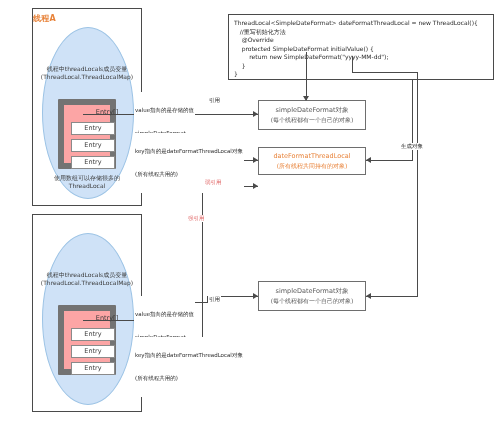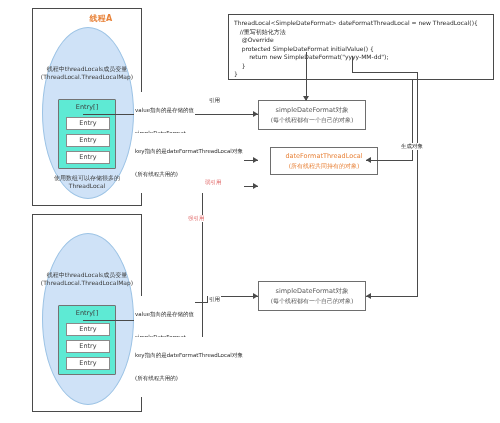--- a/index.html
+++ b/index.html
@@ -21,23 +21,23 @@
 
   
   .thread-panel {
     border: 1px solid #4a4a4a;
     background: #ffffff;
     box-sizing: border-box;
   }
   .thread-title {
     position: absolute;
     top: 4px;
-    left: 14px;
+    left: 0;
     width: 100%;
-    text-align: center;
+    text-align: left;
     color: #e8833a;
     font-size: 8px;
     font-weight: bold;
     letter-spacing: 0.2px;
   }
   .thread-ellipse {
     position: absolute;
     background: #cfe2f7;
     border: 1px solid #9cc3e5;
     border-radius: 50%;
@@ -47,24 +47,25 @@
   .ellipse-bottom-text {
     position: absolute;
     width: 100%;
     text-align: center;
     font-size: 6px;
     line-height: 8px;
     color: #3b3b3b;
   }
   .entry-array {
     position: absolute;
-    border: 1px solid #737373;
-    background: #5eead4;
+    border: 6px solid #737373;
+    background: #fca5a5;
     box-sizing: border-box;
     border-radius: 1px;
+    padding-left: 20px;
   }
   .entry-array-label {
     position: absolute;
     top: 3px;
     width: 100%;
     text-align: center;
     font-size: 6.5px;
     color: #3b3b3b;
   }
   .entry-cell {
@@ -189,21 +190,21 @@
     protected SimpleDateFormat initialValue() {
         return new SimpleDateFormat("yyyy-MM-dd");
     }
 }</div>
 
   <div class="obj-box" style="left:258px; top:100px; width:108px; height:30px;">
     <div>simpleDateFormat对象</div>
     <div class="obj-line2">(每个线程都有一个自己的对象)</div>
   </div>
 
-  <div class="obj-box highlight" style="left:258px; top:147px; width:108px; height:28px;margin-left:12px;">
+  <div class="obj-box highlight" style="left:258px; top:147px; width:108px; height:28px;">
     <div>dateFormatThreadLocal</div>
     <div class="obj-line2">(所有线程共同持有的对象)</div>
   </div>
 
   <div class="obj-box" style="left:258px; top:281px; width:108px; height:30px;">
     <div>simpleDateFormat对象</div>
     <div class="obj-line2">(每个线程都有一个自己的对象)</div>
   </div>
 
   <div class="hline" style="left:83px; top:114px; width:82px;"></div>

